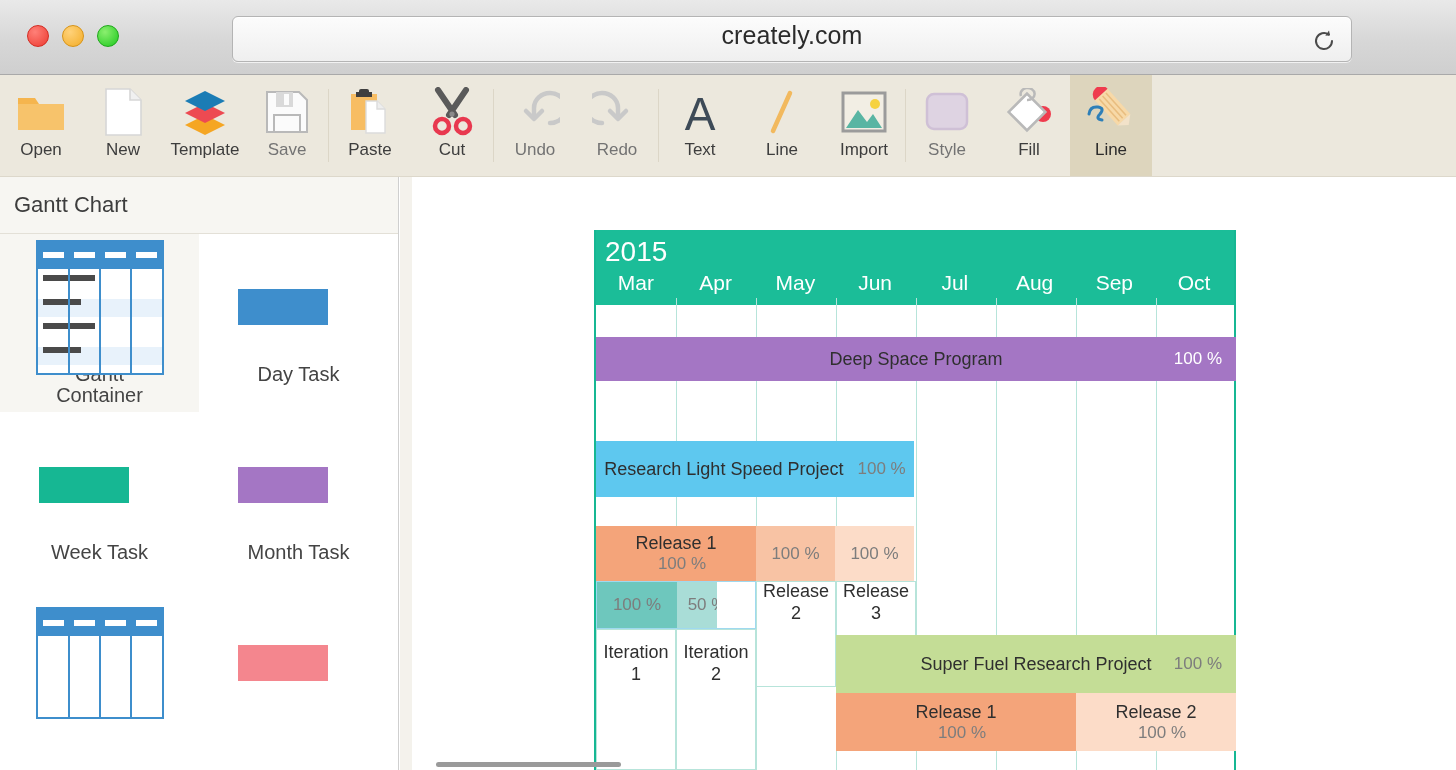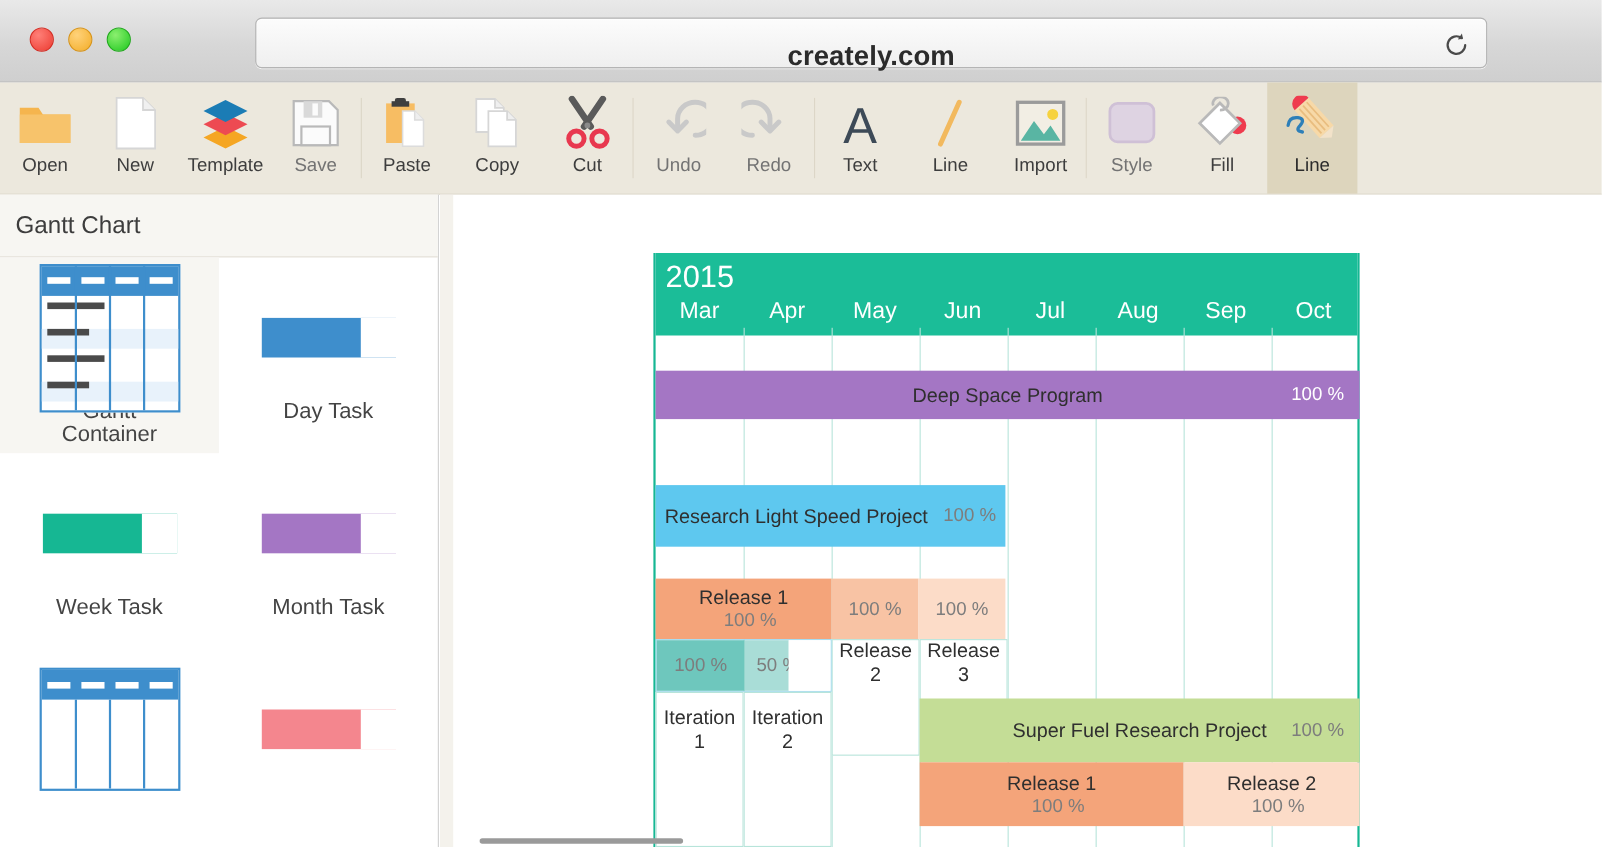--- a/index.html
+++ b/index.html
@@ -25,24 +25,23 @@
   .tl-amber { background: radial-gradient(circle at 35% 30%, #ffd27a, #f3ad28); border: 1px solid #d79317; }
   .tl-green { background: radial-gradient(circle at 35% 30%, #8bef6f, #1ec81e); border: 1px solid #1ea81a; }
 
   .urlbar {
     position: absolute; left: 232px; top: 16px; width: 1120px; height: 46px;
     background: linear-gradient(to bottom, #fcfcfc, #efefef);
     border: 1px solid #b4b4b4; border-radius: 6px;
     box-shadow: inset 0 1px 1px rgba(255,255,255,0.9), 0 1px 0 rgba(255,255,255,0.7);
   }
   .url-text {
-    position: absolute; left: 0; right: 0; top: 20px;
+    position: absolute; left: 0; right: 0; top: 4px;
     text-align: center; font-size: 25px; color: #2b2b2b;
     letter-spacing: 0.1px;
-    font-weight: bold;
   }
   .reload-btn {
     position: absolute; right: 12px; top: 9px; width: 30px; height: 30px;
     cursor: pointer;
   }
 
   
   .toolbar {
     position: absolute; left: 0; top: 75px; width: 1456px; height: 102px;
     background: #ece8dd;
@@ -225,31 +224,20 @@
       <span class="tb-ico">
         <svg width="50" height="50" viewBox="0 0 50 50">
           <rect x="6" y="7" width="26" height="36" fill="#f7bd63"></rect>
           <rect x="14" y="2" width="10" height="7" rx="2" fill="#3f3f3f"></rect>
           <rect x="11" y="5" width="16" height="5" fill="#3f3f3f"></rect>
           <path d="M21 14 h11 l8 8 v24 h-19 z" fill="#ffffff" stroke="#dcdcdc" stroke-width="1.4"></path>
           <path d="M32 14 v8 h8" fill="#eee" stroke="#dcdcdc" stroke-width="1.4"></path>
         </svg>
       </span>
       <span class="tb-lbl">Paste</span>
-    </div>
-    <div class="tb-btn">
-      <span class="tb-ico">
-        <svg width="50" height="50" viewBox="0 0 50 50">
-          <path d="M6 3 h17 l8 8 v22 h-25 z" fill="#fff" stroke="#d6d6d6" stroke-width="1.6"></path>
-          <path d="M23 3 v8 h8" fill="#efefef" stroke="#d6d6d6" stroke-width="1.6"></path>
-          <path d="M17 14 h17 l8 8 v24 h-25 z" fill="#fff" stroke="#d6d6d6" stroke-width="1.6"></path>
-          <path d="M34 14 v8 h8" fill="#efefef" stroke="#d6d6d6" stroke-width="1.6"></path>
-        </svg>
-      </span>
-      <span class="tb-lbl">Copy</span>
     </div>
     <div class="tb-btn">
       <span class="tb-ico">
         <svg width="50" height="50" viewBox="0 0 50 50">
           <path d="M11 3 L28 28 M39 3 L22 28" stroke="#5a5a5a" stroke-width="6" stroke-linecap="round" fill="none"></path>
           <circle cx="15" cy="39" r="7" fill="none" stroke="#e8384f" stroke-width="4.5"></circle>
           <circle cx="36" cy="39" r="7" fill="none" stroke="#e8384f" stroke-width="4.5"></circle>
           <circle cx="25" cy="27" r="2.6" fill="#8a8a8a"></circle>
         </svg>
       </span>

